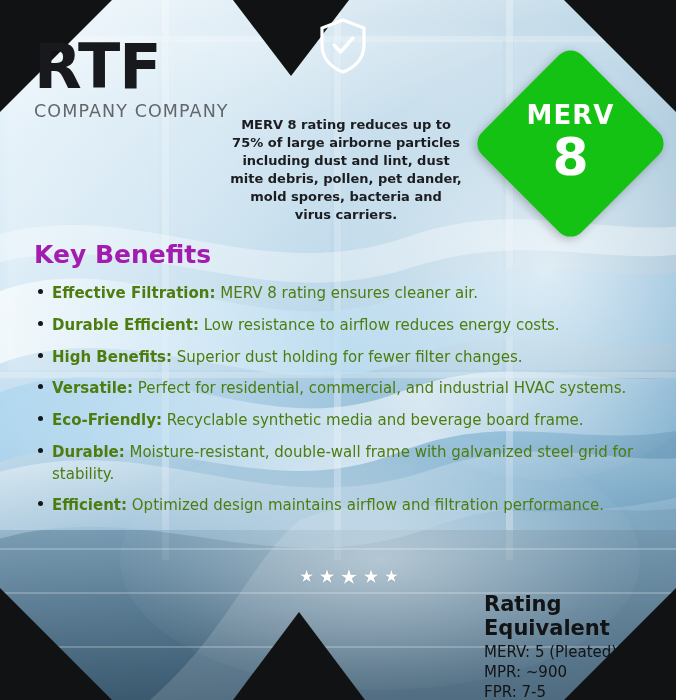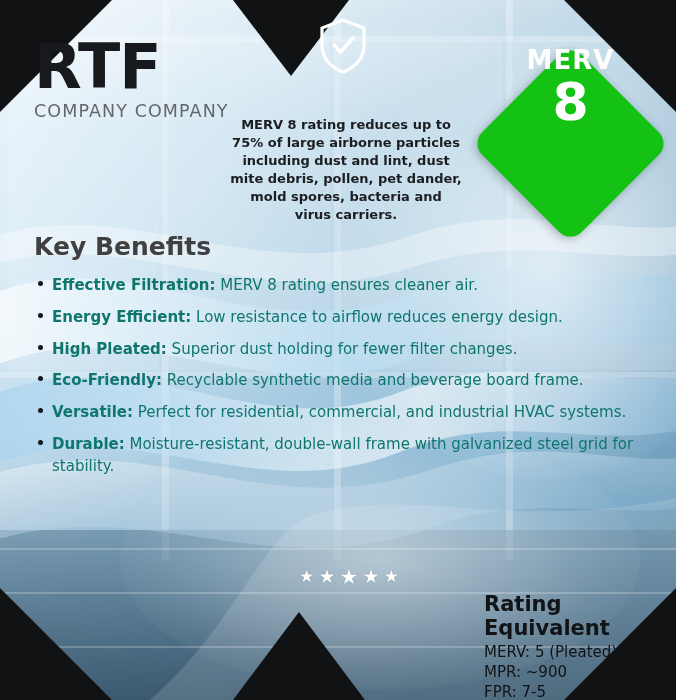--- a/index.html
+++ b/index.html
@@ -211,20 +211,21 @@
     border-radius: 16px;
     transform: rotate(45deg);
     box-shadow: 0 3px 10px rgba(0,0,0,0.25);
   }
   .diamond-text {
     position: absolute;
     inset: 0;
     display: flex;
     flex-direction: column;
     align-items: center;
+    justify-content: center;
     color: #ffffff;
     font-family: "DejaVu Sans", sans-serif;
   }
   .diamond-text .t1 {
     font-size: 26px;
     font-weight: 700;
     letter-spacing: 1px;
     line-height: 1;
   }
   .diamond-text .t2 {
@@ -235,34 +236,34 @@
   }
 
   
   .benefits {
     position: absolute;
     left: 34px;
     top: 228px;
     width: 618px;
   }
   .benefits h2 {
-    margin: 4px 0 14px 0;
+    margin: 12px 0 14px 0;
     font-family: "DejaVu Sans", sans-serif;
     font-size: 25px;
     font-weight: 700;
-    color: #404040;
+    color: #a21caf;
   }
   .benefit {
     display: flex;
     align-items: flex-start;
     margin-bottom: 10px;
     font-family: "DejaVu Sans", sans-serif;
     font-size: 15px;
     line-height: 1.45;
-    color: #0f766e;
+    color: #4d7c0f;
   }
   .benefit .bullet {
     flex: 0 0 auto;
     margin: 6px 9px 0 4px;
     width: 5px;
     height: 5px;
     background: #14161a;
     border-radius: 50%;
   }
   .benefit .txt { flex: 1 1 auto; }
@@ -395,52 +396,58 @@
     <div class="benefit">
       <div class="bullet"></div>
       <div class="txt">
         <span class="lbl">Effective Filtration:</span><span> MERV 8 rating ensures cleaner air.</span>
       </div>
     </div>
 
     <div class="benefit">
       <div class="bullet"></div>
       <div class="txt">
-        <span class="lbl">Energy Efficient:</span><span> Low resistance to airflow reduces energy design.</span>
-      </div>
-    </div>
-
-    <div class="benefit">
-      <div class="bullet"></div>
-      <div class="txt">
-        <span class="lbl">High Pleated:</span><span> Superior dust holding for fewer filter changes.</span>
+        <span class="lbl">Durable Efficient:</span><span> Low resistance to airflow reduces energy costs.</span>
+      </div>
+    </div>
+
+    <div class="benefit">
+      <div class="bullet"></div>
+      <div class="txt">
+        <span class="lbl">High Benefits:</span><span> Superior dust holding for fewer filter changes.</span>
+      </div>
+    </div>
+
+    <div class="benefit">
+      <div class="bullet"></div>
+      <div class="txt">
+        <span class="lbl">Versatile:</span><span> Perfect for residential, commercial, and industrial HVAC systems.</span>
       </div>
     </div>
 
     <div class="benefit">
       <div class="bullet"></div>
       <div class="txt">
         <span class="lbl">Eco-Friendly:</span><span> Recyclable synthetic media and beverage board frame.</span>
       </div>
     </div>
 
     <div class="benefit">
       <div class="bullet"></div>
       <div class="txt">
-        <span class="lbl">Versatile:</span><span> Perfect for residential, commercial, and industrial HVAC systems.</span>
-      </div>
-    </div>
-
-    <div class="benefit">
-      <div class="bullet"></div>
-      <div class="txt">
         <span class="lbl">Durable:</span><span> Moisture-resistant, double-wall frame with galvanized steel grid for stability.</span>
       </div>
     </div>
 
+    <div class="benefit">
+      <div class="bullet"></div>
+      <div class="txt">
+        <span class="lbl">Efficient:</span><span> Optimized design maintains airflow and filtration performance.</span>
+      </div>
+    </div>
   </div>
 
   <div class="stars">
     <span class="star">★</span>
     <span class="star mid">★</span>
     <span class="star big">★</span>
     <span class="star mid">★</span>
     <span class="star">★</span>
   </div>
 

